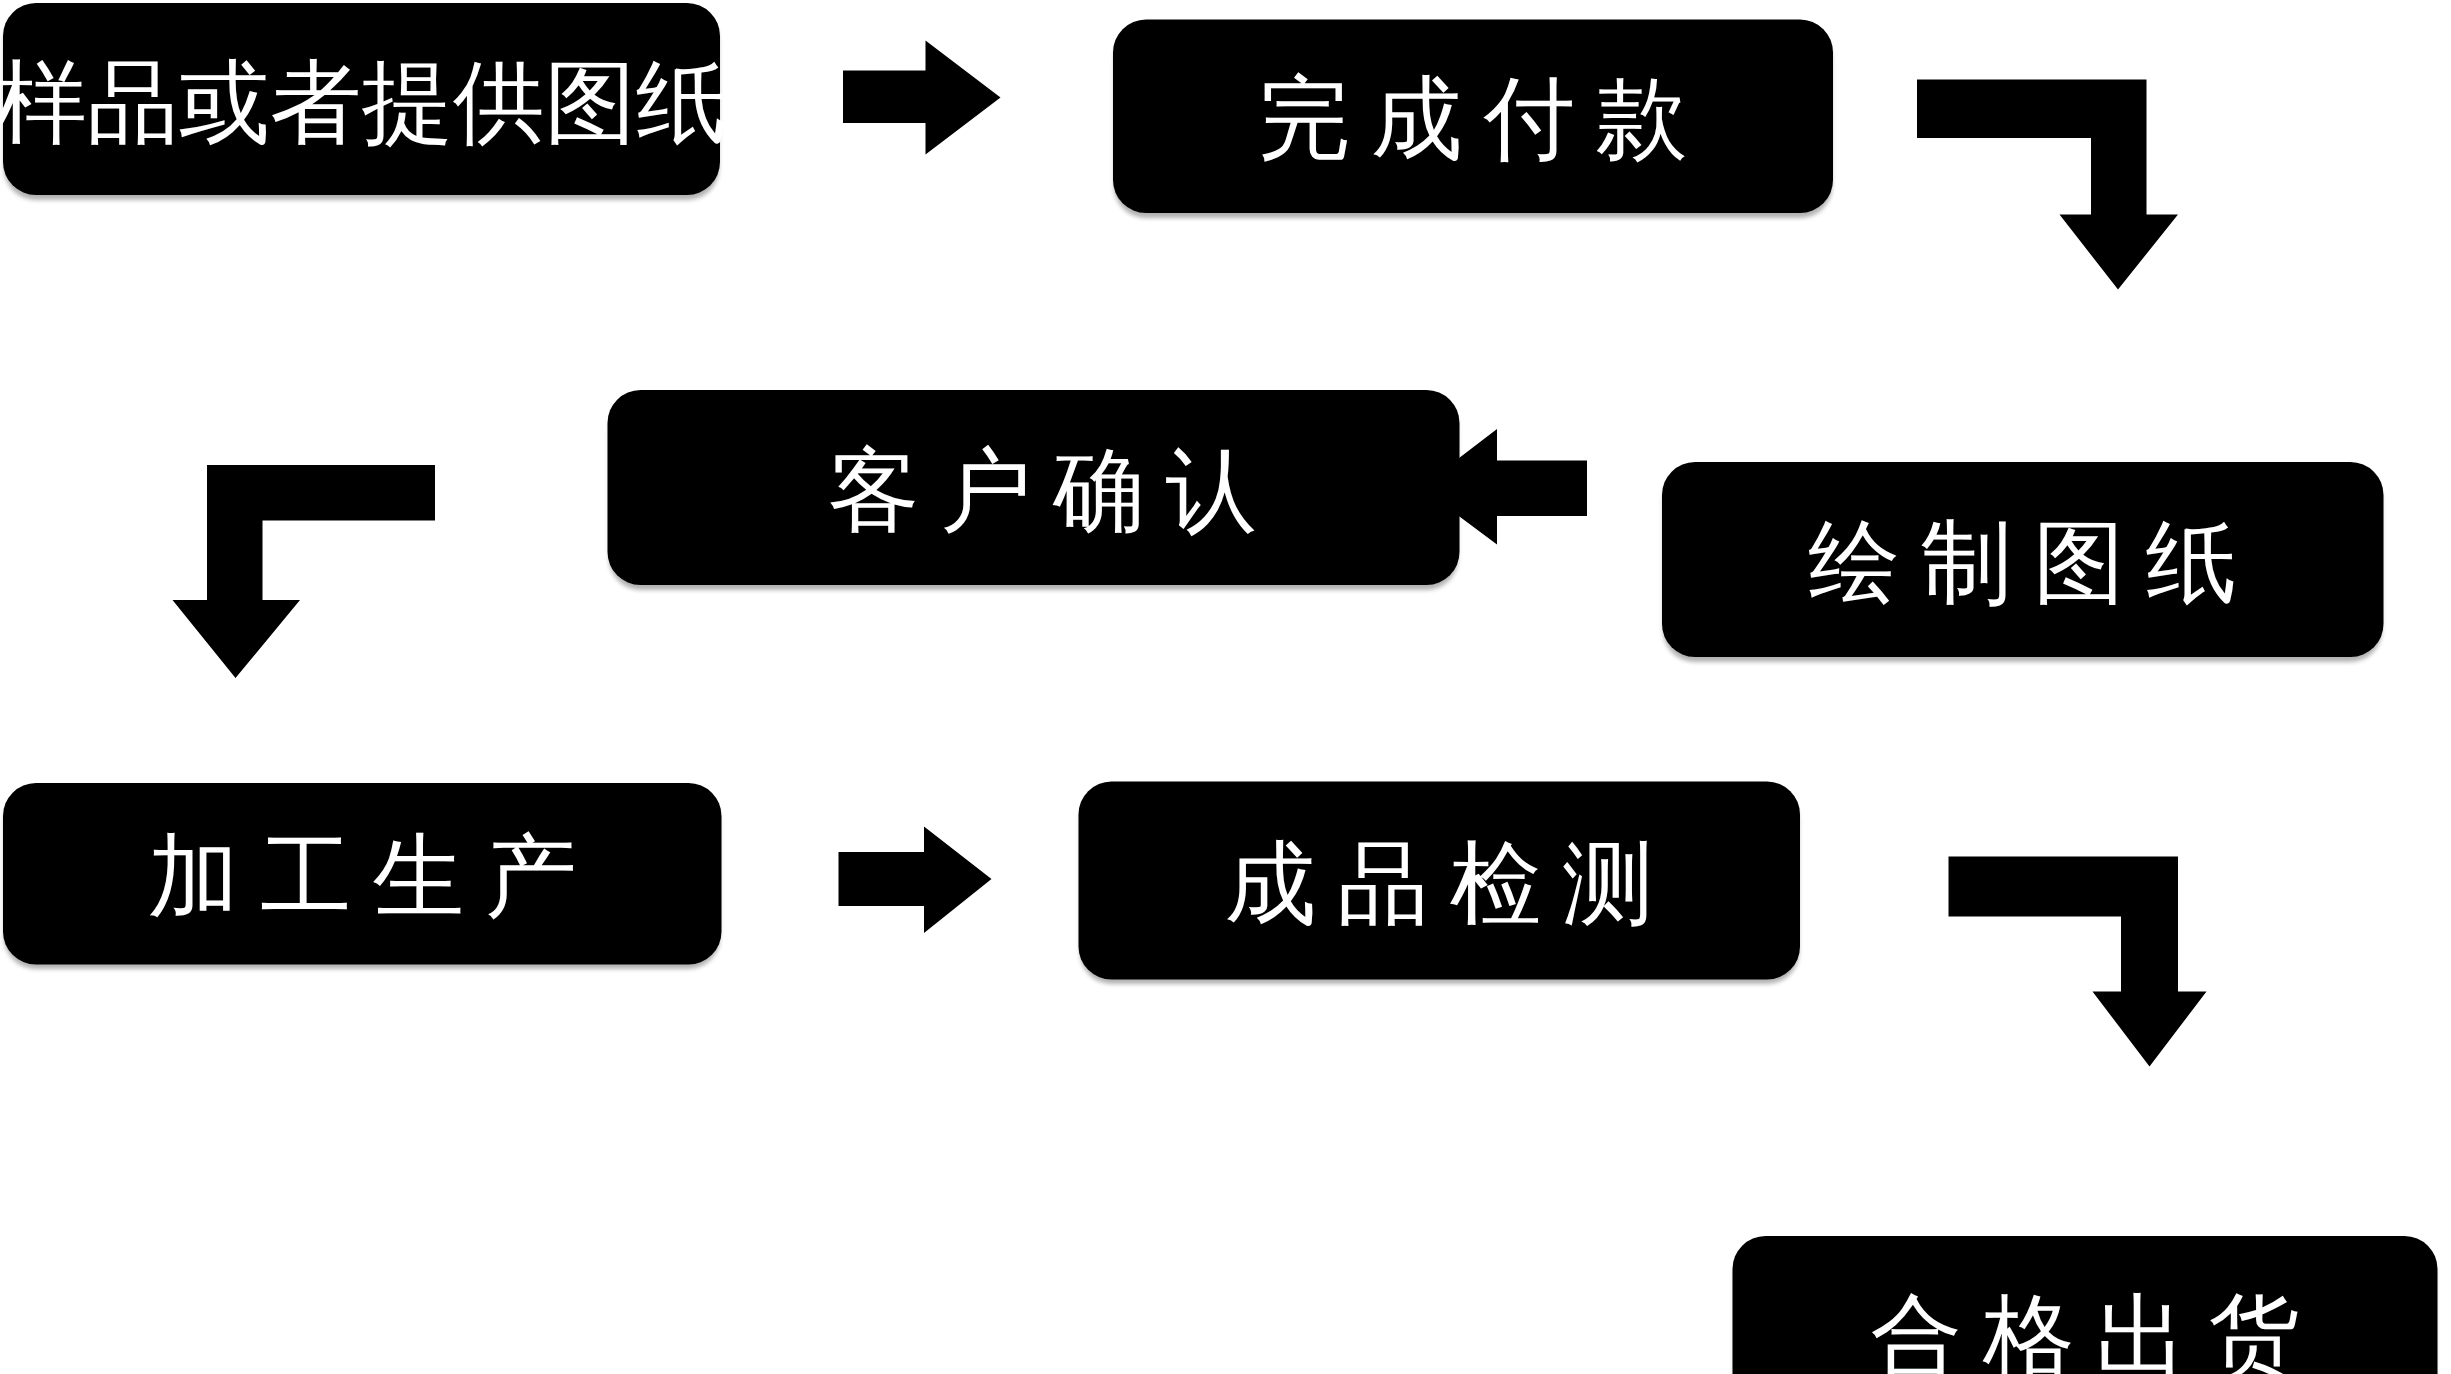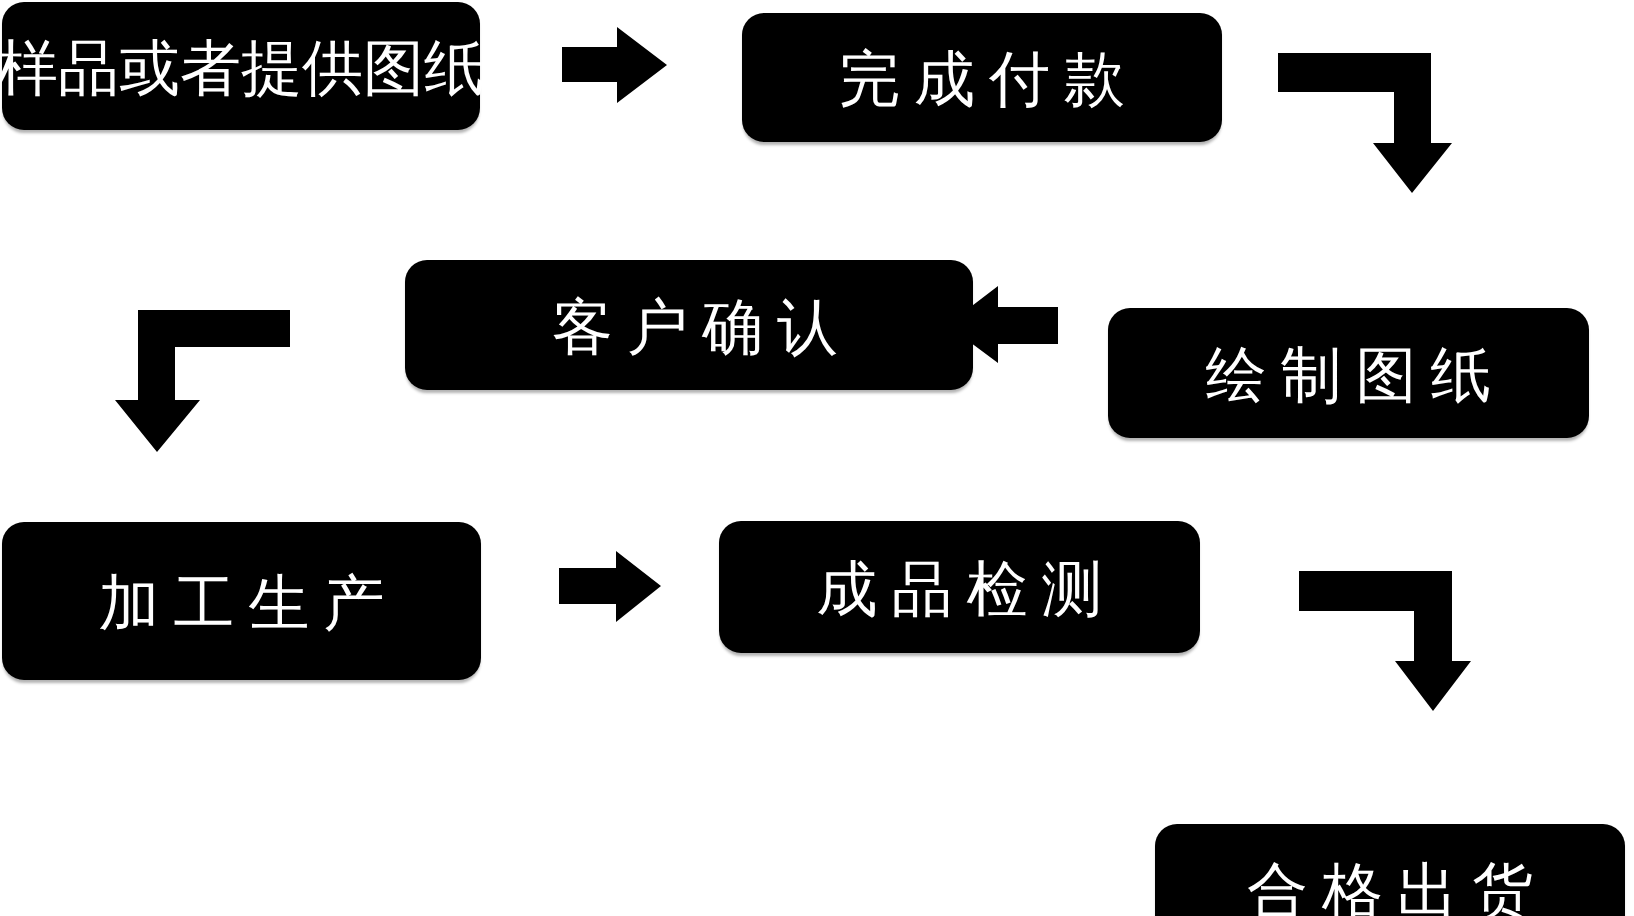--- a/index.html
+++ b/index.html
@@ -63,21 +63,21 @@
   </div>
 
   <div class="node" style="left:405px; top:260px; width:568px; height:130px;padding-left:12px;">
     <span class="label spaced">客户确认</span>
   </div>
 
   <div class="node" style="left:1108px; top:260px; width:481px; height:130px;margin-top:48px;">
     <span class="label spaced">绘制图纸</span>
   </div>
 
-  <div class="node" style="left:2px; top:522px; width:479px; height:158px;">
+  <div class="node" style="left:2px; top:522px; width:479px; height:121px;">
     <span class="label spaced">加工生产</span>
   </div>
 
   <div class="node" style="left:719px; top:521px; width:481px; height:132px;">
     <span class="label spaced">成品检测</span>
   </div>
 
   <div class="node" style="left:1155px; top:779px; width:470px; height:131px;margin-top:45px;">
     <span class="label spaced">合格出货</span>
   </div>

